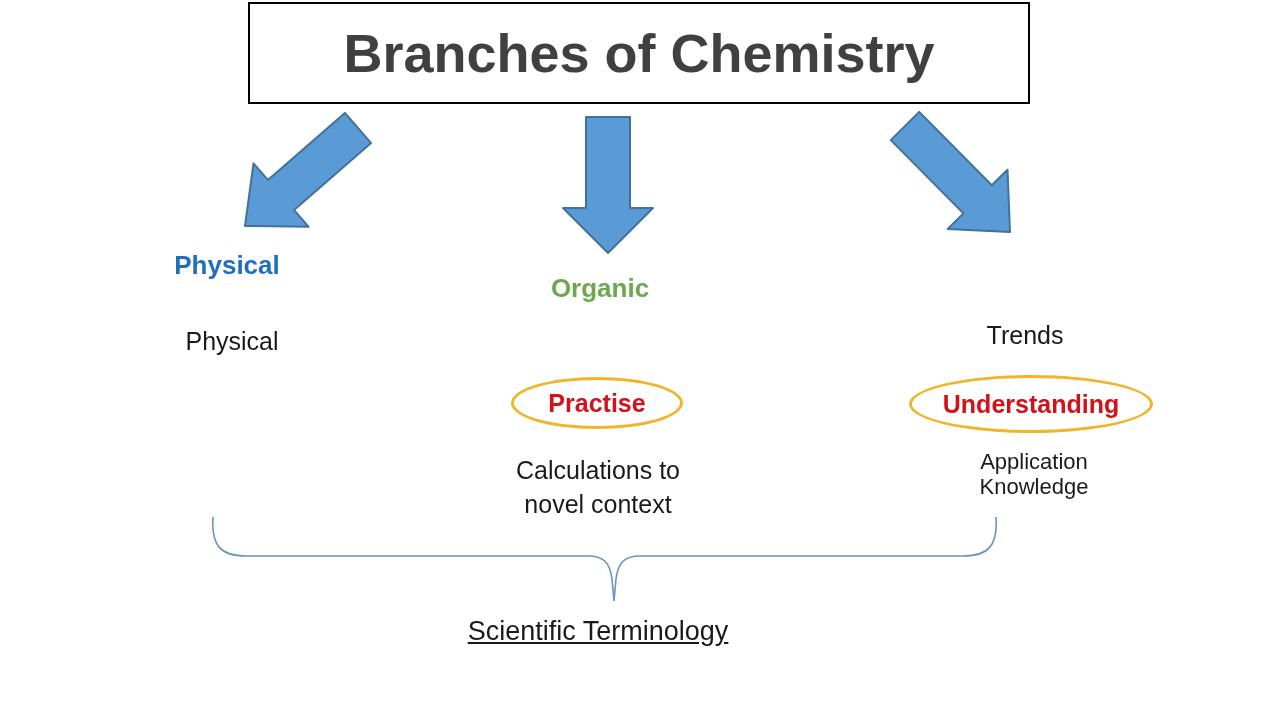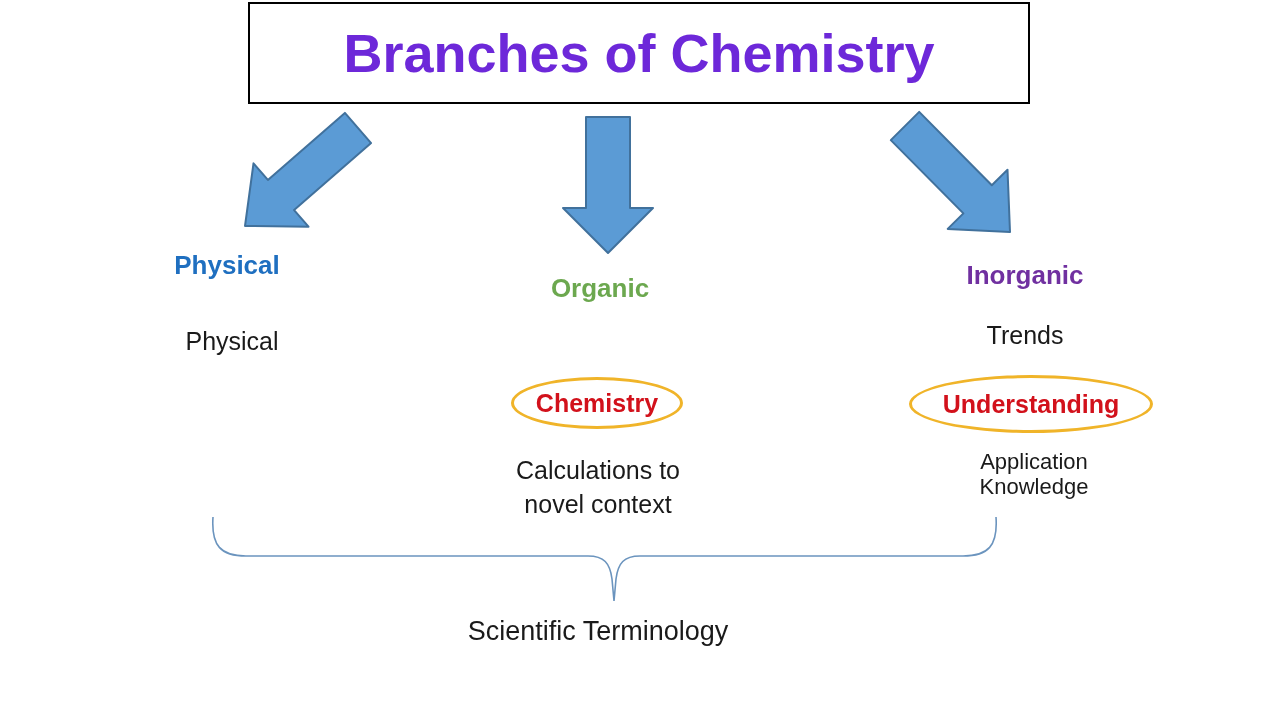--- a/index.html
+++ b/index.html
@@ -8,21 +8,21 @@
     font-family:"Liberation Sans","DejaVu Sans",sans-serif;
   }
   .canvas{position:relative;width:1280px;height:720px;}
   .layer{position:absolute;left:0;top:0;}
   .title-box{
     position:absolute;left:248px;top:2px;width:782px;height:102px;
     border:2px solid #000000;box-sizing:border-box;
     display:flex;align-items:center;justify-content:center;background:#ffffff;
   }
   .title-text{
-    color:#6d28d9;font-size:54px;font-weight:bold;letter-spacing:0px;
+    color:#404040;font-size:54px;font-weight:bold;letter-spacing:0px;
     white-space:nowrap;
   }
   .txt{
     position:absolute;transform:translate(-50%,-50%);
     color:#1a1a1a;font-size:25px;text-align:center;
     white-space:pre-line;line-height:34px;
   }
   .heading{font-weight:bold;font-size:26px;white-space:nowrap;}
   .h-physical{color:#1F6FC0;}
   .h-organic{color:#6CA84F;}
@@ -30,21 +30,21 @@
   .small{font-size:22px;line-height:25px;}
   .oval{
     position:absolute;transform:translate(-50%,-50%);
     border:3px solid #F0B429;border-radius:50%;
     display:flex;align-items:center;justify-content:center;
     box-sizing:border-box;background:transparent;
   }
   .oval span{
     color:#D2111B;font-weight:bold;font-size:25px;white-space:nowrap;
   }
-  .footer-text{font-size:27px;}
+  .footer-text{font-size:27px;text-decoration:underline;}
 </style>
 </head>
 <body>
 
 <div class="canvas">
 
   <svg class="layer" width="1280" height="720" viewBox="0 0 1280 720">
 
     <polygon points="344.9,112.9 267.9,179.9 253.5,163.3 245,226 308.5,226.7 294.1,210.1 371.1,143.1" fill="#5B9BD5" stroke="#41719C" stroke-width="2" stroke-linejoin="round"></polygon>
 
@@ -57,26 +57,25 @@
 
   <div class="title-box">
     <span class="title-text">Branches of Chemistry</span>
   </div>
 
   <div class="txt heading h-physical" style="left:227px;top:265px;">Physical</div>
   <div class="txt" style="left:232px;top:341px;">Physical</div>
 
   <div class="txt heading h-organic" style="left:600px;top:288px;">Organic</div>
   <div class="oval" style="left:597px;top:403px;width:172px;height:52px;">
-    <span>Chemistry</span>
+    <span>Practise</span>
   </div>
   <div class="txt" style="left:598px;top:487px;">Calculations to
 novel context</div>
 
-  <div class="txt heading h-inorganic" style="left:1025px;top:275px;">Inorganic</div>
   <div class="txt" style="left:1025px;top:335px;">Trends</div>
   <div class="oval" style="left:1031px;top:404px;width:244px;height:58px;">
     <span>Understanding</span>
   </div>
   <div class="txt small" style="left:1034px;top:474px;">Application
 Knowledge</div>
 
   <div class="txt footer-text" style="left:598px;top:631px;white-space:nowrap;">Scientific Terminology</div>
 
 </div>

